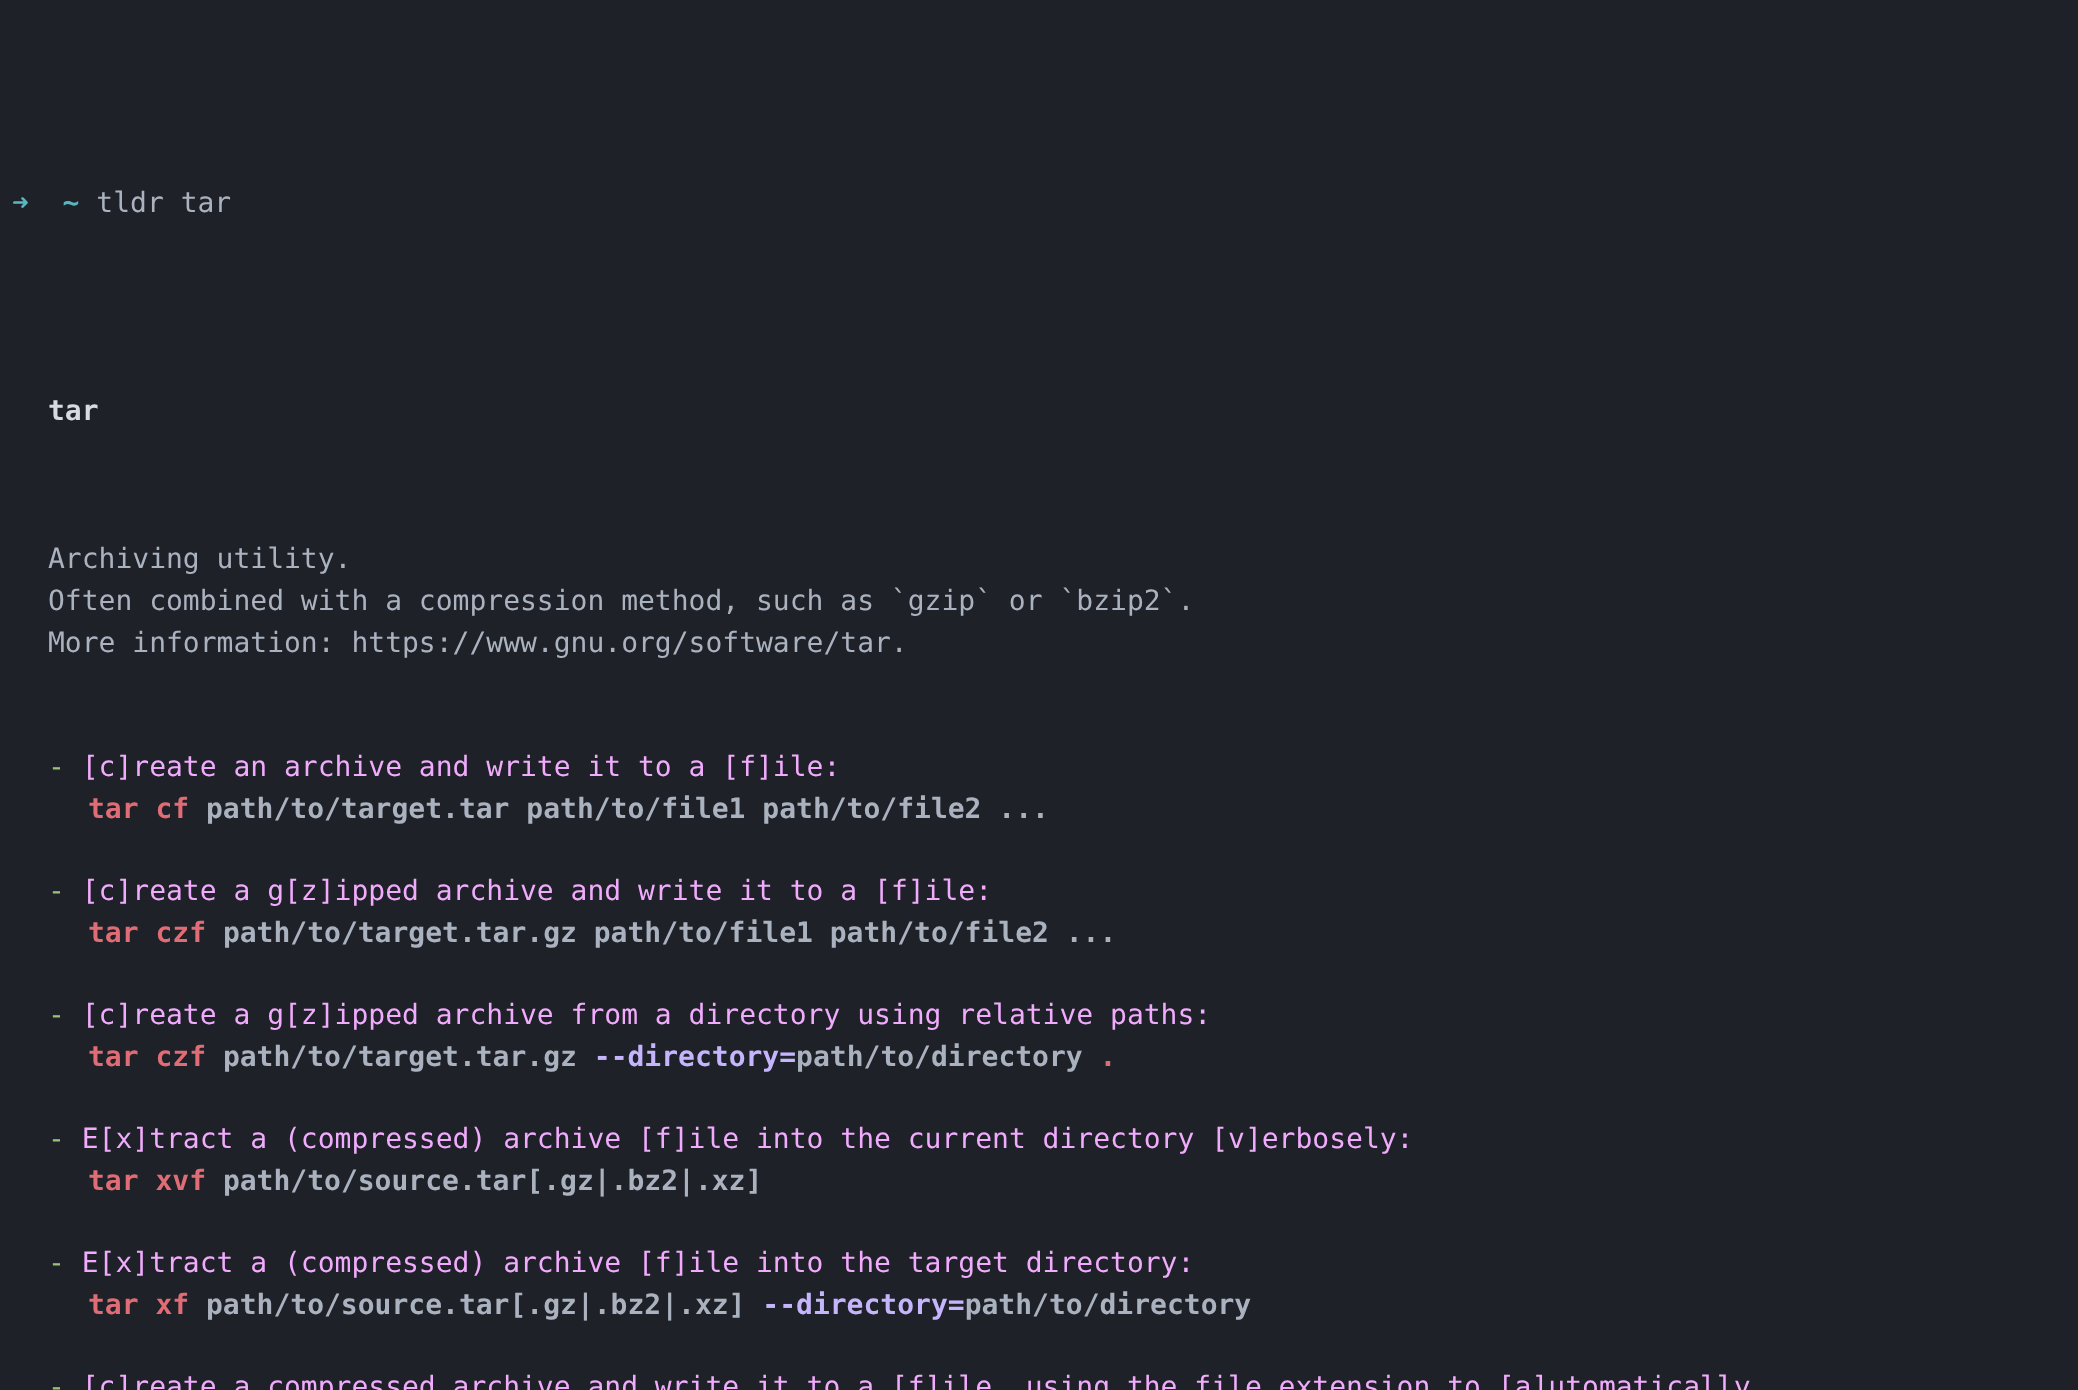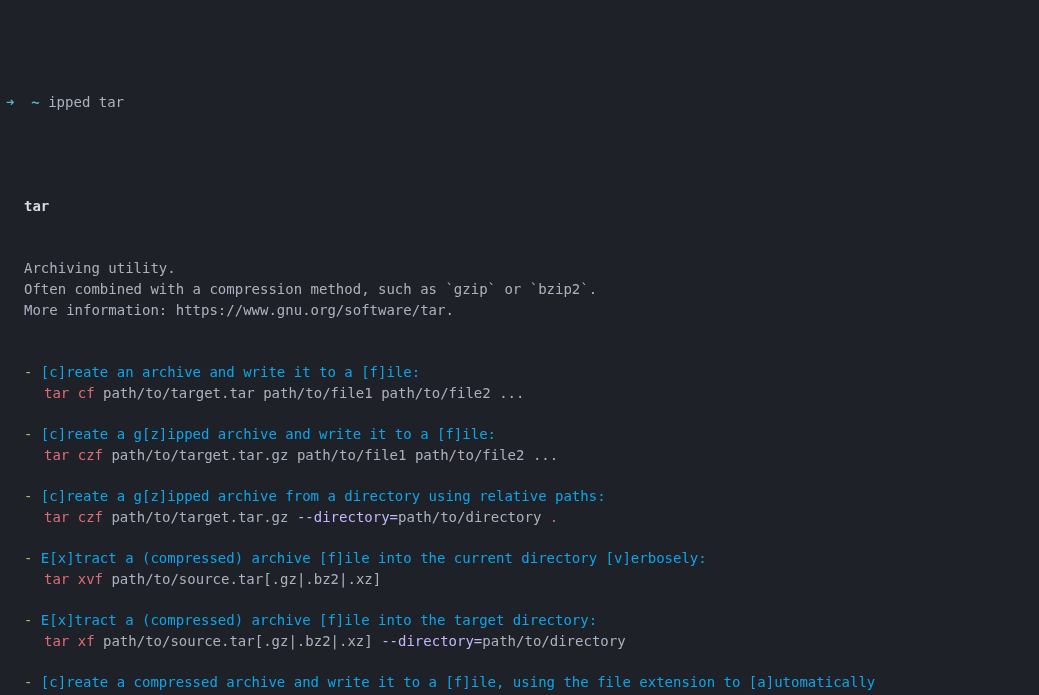--- a/index.html
+++ b/index.html
@@ -36,54 +36,55 @@
   .body {
     padding-left: 24px;
     padding-top: 20px;
   }
   .title {
     color: #d7dae0;
     font-weight: bold;
   }
   .desc {
     color: #abb2bf;
-    margin-top: 20px;
+    margin-top: 32px;
   }
   .entries {
     margin-top: 20px;
   }
   .entry {
     margin-bottom: 20px;
   }
   .entry-desc {
-    color: #0ea5e9;
+    color: #f0abfc;
     margin-top: 44px;
   }
   .dash {
     color: #98c379;
   }
   .entry-cmd {
     margin-left: 20px;
+    font-weight: bold;
   }
   .red {
     color: #e06c75;
   }
   .gray {
     color: #abb2bf;
   }
   .olive {
     color: #c4b5fd;
   }
 </style>
 </head>
 <body>
 
 
 
-<div class="prompt-line"><span class="arrow">➜</span>  <span class="tilde">~</span> <span class="cmd-input">ipped tar</span></div>
+<div class="prompt-line"><span class="arrow">➜</span>  <span class="tilde">~</span> <span class="cmd-input">tldr tar</span></div>
 
 <div class="body">
 <div class="title">tar</div>
 <div class="desc">Archiving utility.
 Often combined with a compression method, such as `gzip` or `bzip2`.
 More information: https://www.gnu.org/software/tar.</div>
 <div class="entries" id="entries"><div class="entry"><div><span class="dash">- </span><span class="entry-desc">[c]reate an archive and write it to a [f]ile:</span></div><div class="entry-cmd"><span class="red">tar </span><span class="red">cf</span><span class="gray"> path/to/target.tar path/to/file1 path/to/file2 ...</span></div></div><div class="entry"><div><span class="dash">- </span><span class="entry-desc">[c]reate a g[z]ipped archive and write it to a [f]ile:</span></div><div class="entry-cmd"><span class="red">tar </span><span class="red">czf</span><span class="gray"> path/to/target.tar.gz path/to/file1 path/to/file2 ...</span></div></div><div class="entry"><div><span class="dash">- </span><span class="entry-desc">[c]reate a g[z]ipped archive from a directory using relative paths:</span></div><div class="entry-cmd"><span class="red">tar </span><span class="red">czf</span><span class="gray"> path/to/target.tar.gz </span><span class="olive">--directory=</span><span class="gray">path/to/directory </span><span class="red">.</span></div></div><div class="entry"><div><span class="dash">- </span><span class="entry-desc">E[x]tract a (compressed) archive [f]ile into the current directory [v]erbosely:</span></div><div class="entry-cmd"><span class="red">tar </span><span class="red">xvf</span><span class="gray"> path/to/source.tar[.gz|.bz2|.xz]</span></div></div><div class="entry"><div><span class="dash">- </span><span class="entry-desc">E[x]tract a (compressed) archive [f]ile into the target directory:</span></div><div class="entry-cmd"><span class="red">tar </span><span class="red">xf</span><span class="gray"> path/to/source.tar[.gz|.bz2|.xz] </span><span class="olive">--directory=</span><span class="gray">path/to/directory</span></div></div><div class="entry"><div><span class="dash">- </span><span class="entry-desc">[c]reate a compressed archive and write it to a [f]ile, using the file extension to [a]utomatically </span><div style="margin-left: -24px; padding-left: 20px;"></div></div></div></div>
 </div>
 
 

